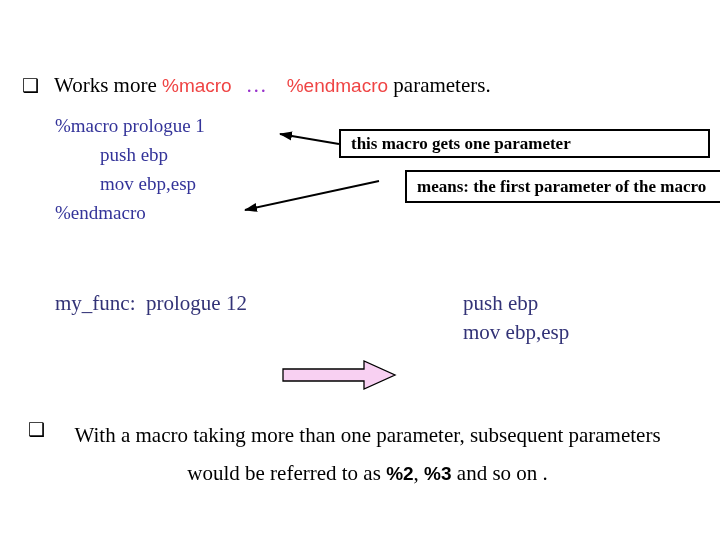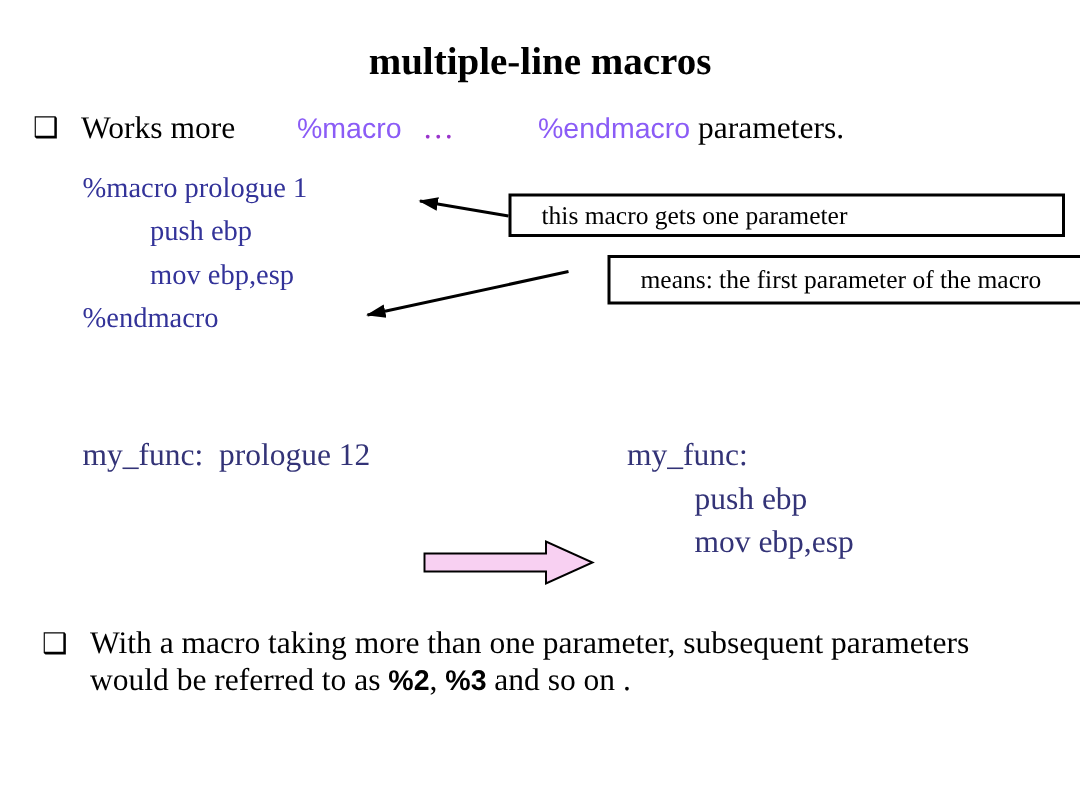--- a/index.html
+++ b/index.html
@@ -12,55 +12,54 @@
     position:absolute; top:26px; left:0; width:720px;
     text-align:center; font-size:26px; font-weight:bold; color:#000;
   }
   .bullet-row { position:absolute; display:flex; align-items:flex-start; }
   .bullet-row .glyph {
     font-family:"DejaVu Sans", sans-serif; font-size:19px; color:#000;
     line-height:26px; margin-right:15px; flex:0 0 auto;
   }
   .bullet1 { left:22px; top:72px; }
   .bullet1 .text { font-size:21px; line-height:27px; white-space:pre; }
-  .kw { font-family:"Liberation Sans", sans-serif; color:#8b5cf6; font-size:19px;margin-left:36px; }
+  .kw { font-family:"Liberation Sans", sans-serif; color:#ef4444; font-size:19px; }
   .ellipsis { color:#9933CC; margin:0 20px 0 14px; }
   .code-block {
     position:absolute; left:55px; top:111px;
     font-family:Liberation Serif, serif; font-size:19px;
     color:#333399; line-height:29px;
   }
   .code-line.indent { padding-left:45px; }
   .callout {
     position:absolute; border:2px solid #000; background:#fff;
-    display:flex; align-items:center; padding-left:20px;
-    font-size:17px; font-weight:normal; color:#000; white-space:nowrap;
+    display:flex; align-items:center; padding-left:10px;
+    font-size:17px; font-weight:bold; color:#000; white-space:nowrap;
   }
   .callout.box1 { left:339px; top:129px; width:371px; height:29px; }
   .callout.box2 { left:405px; top:170px; width:327px; height:33px; }
   .overlay { position:absolute; left:0; top:0; width:720px; height:540px; pointer-events:none; }
   .invocation {
     position:absolute; left:55px; top:291px;
     font-size:21px; color:#333377; white-space:pre;
   }
   .expansion {
     position:absolute; left:418px; top:289px;
     font-size:21px; color:#333377; line-height:29px;
   }
   .expansion .indent { padding-left:45px; }
   .bullet2 { left:28px; top:416px; }
-  .bullet2 .text { font-size:21px; line-height:25px; width:615px; }
+  .bullet2 .text { font-size:21px; line-height:38px; width:615px;text-align:center; }
   .param { font-family:"Liberation Sans", sans-serif; font-size:19px; font-weight:bold; color:#000; }
 </style>
 </head>
 <body>
 
 <div class="slide">
 
-  <div class="title">multiple-line macros</div>
 
   <div class="bullet-row bullet1">
     <span class="glyph">❑</span>
     <span class="text"><span>Works more </span><span class="kw">%macro</span><span class="ellipsis">…</span><span class="kw">%endmacro</span><span> parameters.</span></span>
   </div>
 
   <div class="code-block">
     <div class="code-line">%macro prologue 1</div>
     <div class="code-line indent">push ebp</div>
     <div class="code-line indent">mov ebp,esp</div>
@@ -81,21 +80,20 @@
       </marker>
     </defs>
     <line x1="339" y1="144" x2="280" y2="134" stroke="#000" stroke-width="2" marker-end="url(#ah)"></line>
     <line x1="379" y1="181" x2="245" y2="210" stroke="#000" stroke-width="2" marker-end="url(#ah)"></line>
     <polygon points="283,369 364,369 364,361 395,375 364,389 364,381 283,381" fill="#F8D0F2" stroke="#000" stroke-width="1.3"></polygon>
   </svg>
 
   <div class="invocation">my_func:  prologue 12</div>
 
   <div class="expansion">
-    <div>my_func:</div>
     <div class="indent">push ebp</div>
     <div class="indent">mov ebp,esp</div>
   </div>
 
   <div class="bullet-row bullet2">
     <span class="glyph">❑</span>
     <span class="text"><span>With a macro taking more than one parameter, subsequent parameters would be referred to as </span><span class="param">%2</span><span>, </span><span class="param">%3</span><span> and so on .</span></span>
   </div>
 
 </div>

